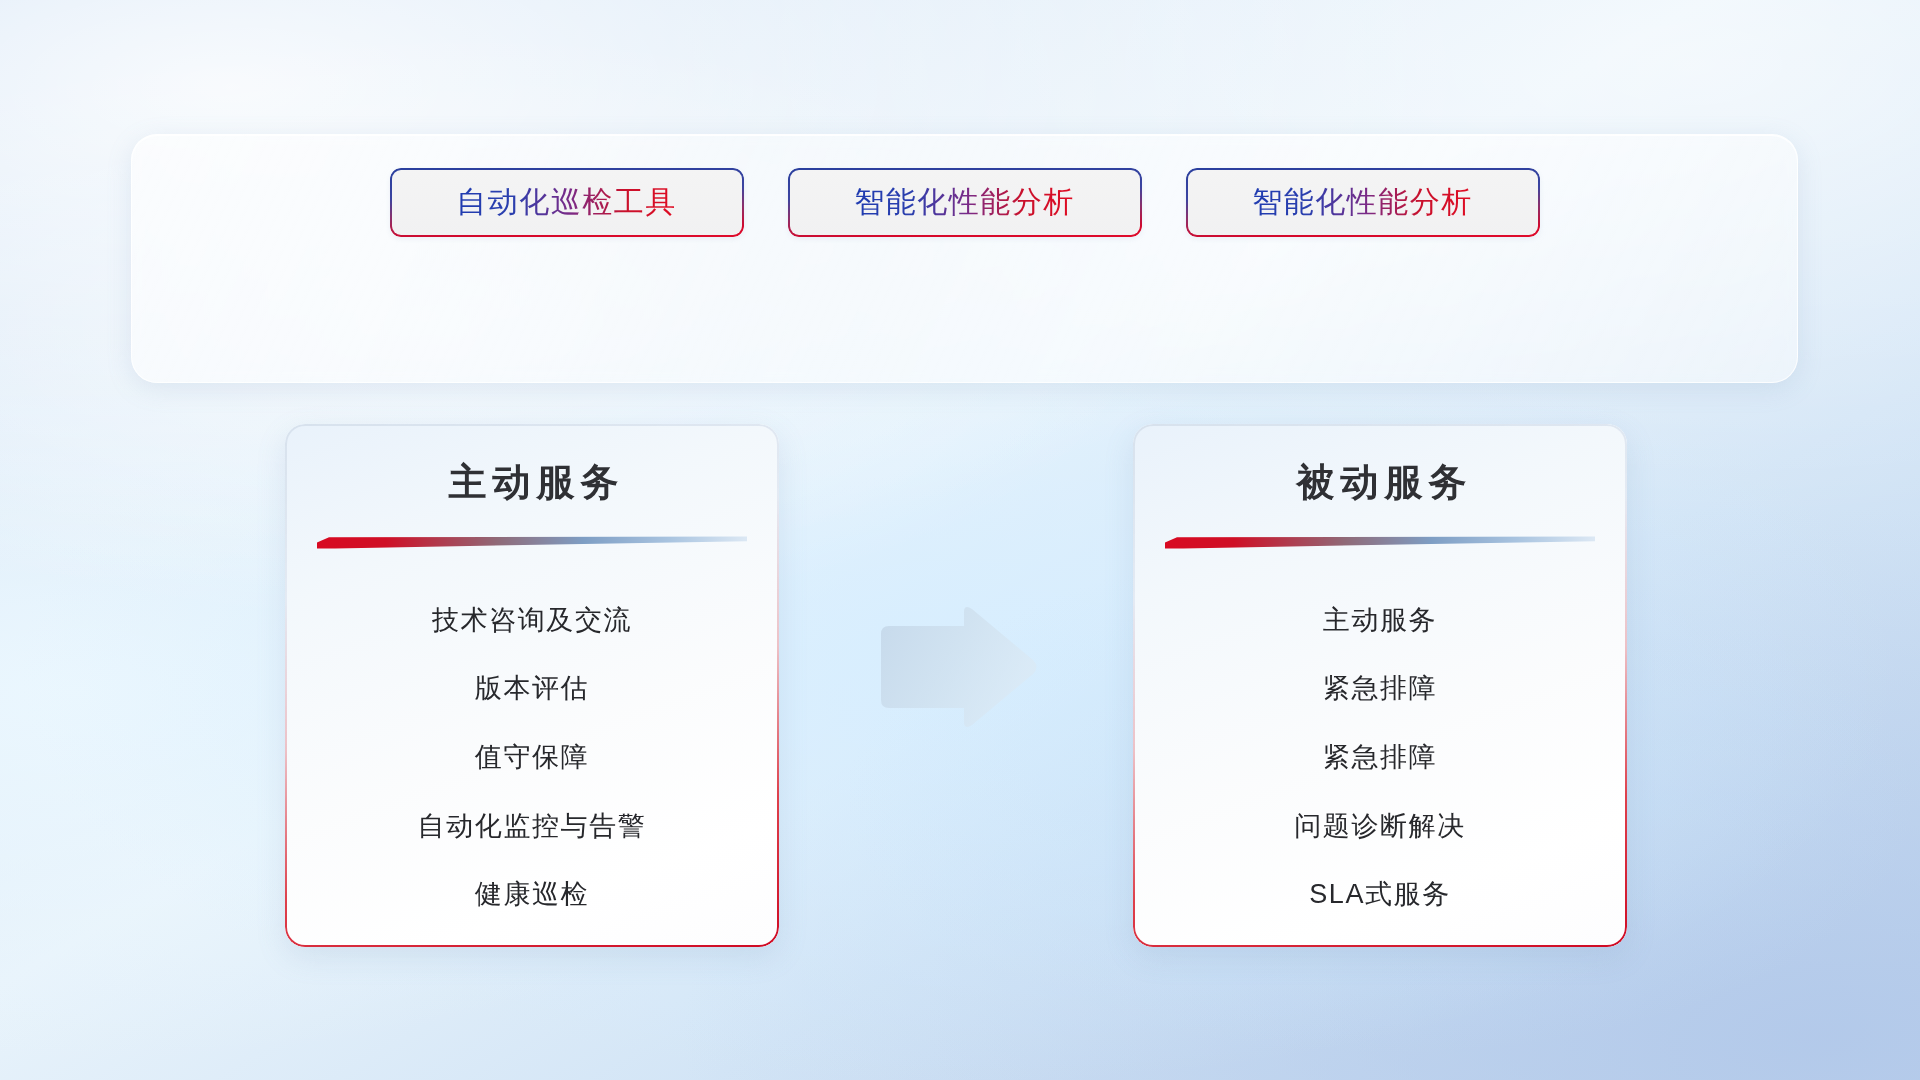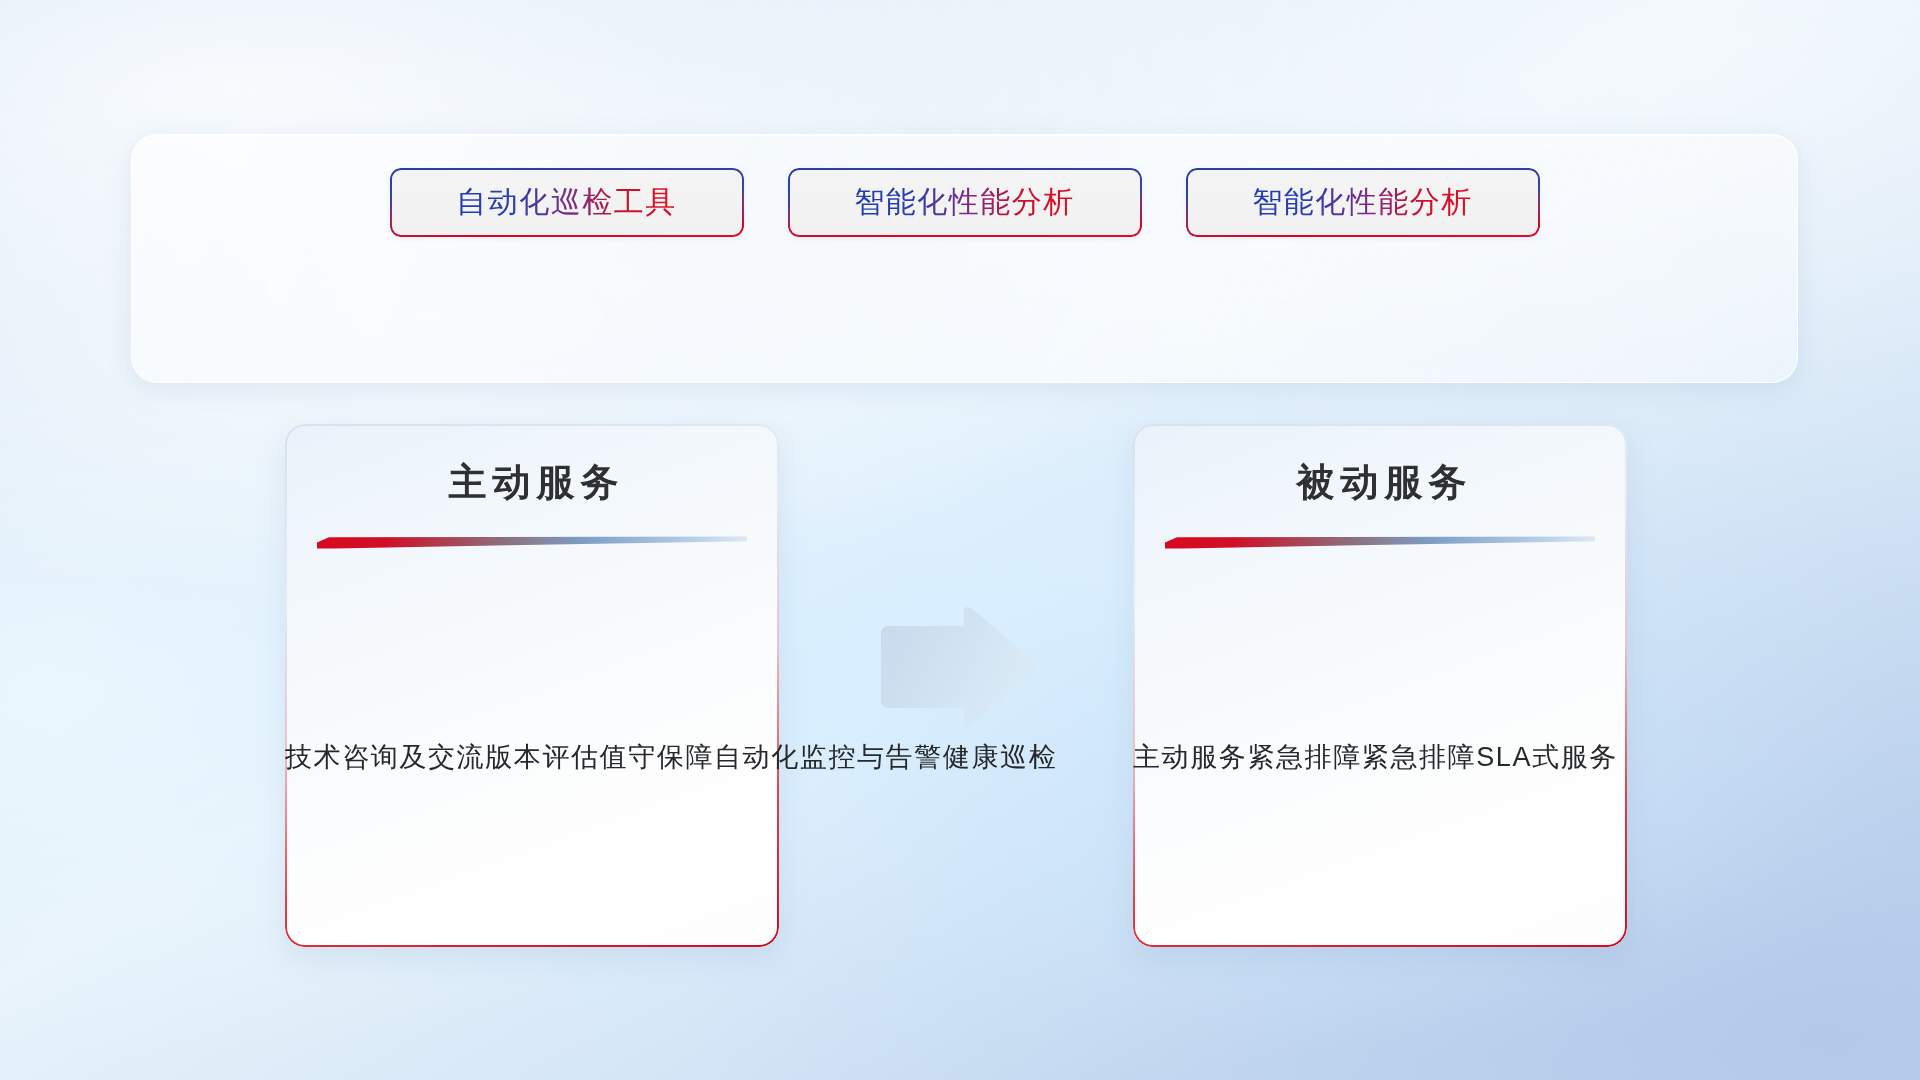--- a/index.html
+++ b/index.html
@@ -155,21 +155,21 @@
     width: 430px;
     height: 13px;
   }
   .svc-list {
     position: absolute;
     top: 150px;
     left: 0;
     right: 0;
     bottom: 18px;
     display: flex;
-    flex-direction: row;
+    flex-direction: column;
     align-items: center;
     justify-content: flex-start;
     padding-top: 12px;
     box-sizing: border-box;
   }
   .svc-item {
     font-size: 27px;
     font-weight: 400;
     color: #27282c;
     letter-spacing: 1.6px;
@@ -263,15 +263,16 @@
         <stop offset="100%" stop-color="#dce8f4"></stop>
       </linearGradient>
     </defs>
     <path d="M0,6.5 L12,1.2 L430,0.4 L430,5.2 L18,12.4 L0,12.4 Z" fill="url(#divGradR)"></path>
   </svg>
 
   <div class="svc-list">
     <div class="svc-item">主动服务</div>
     <div class="svc-item">紧急排障</div>
     <div class="svc-item">紧急排障</div>
+    <div class="svc-item">问题诊断解决</div>
     <div class="svc-item">SLA式服务</div>
   </div>
 </div>
 
 </body></html>

